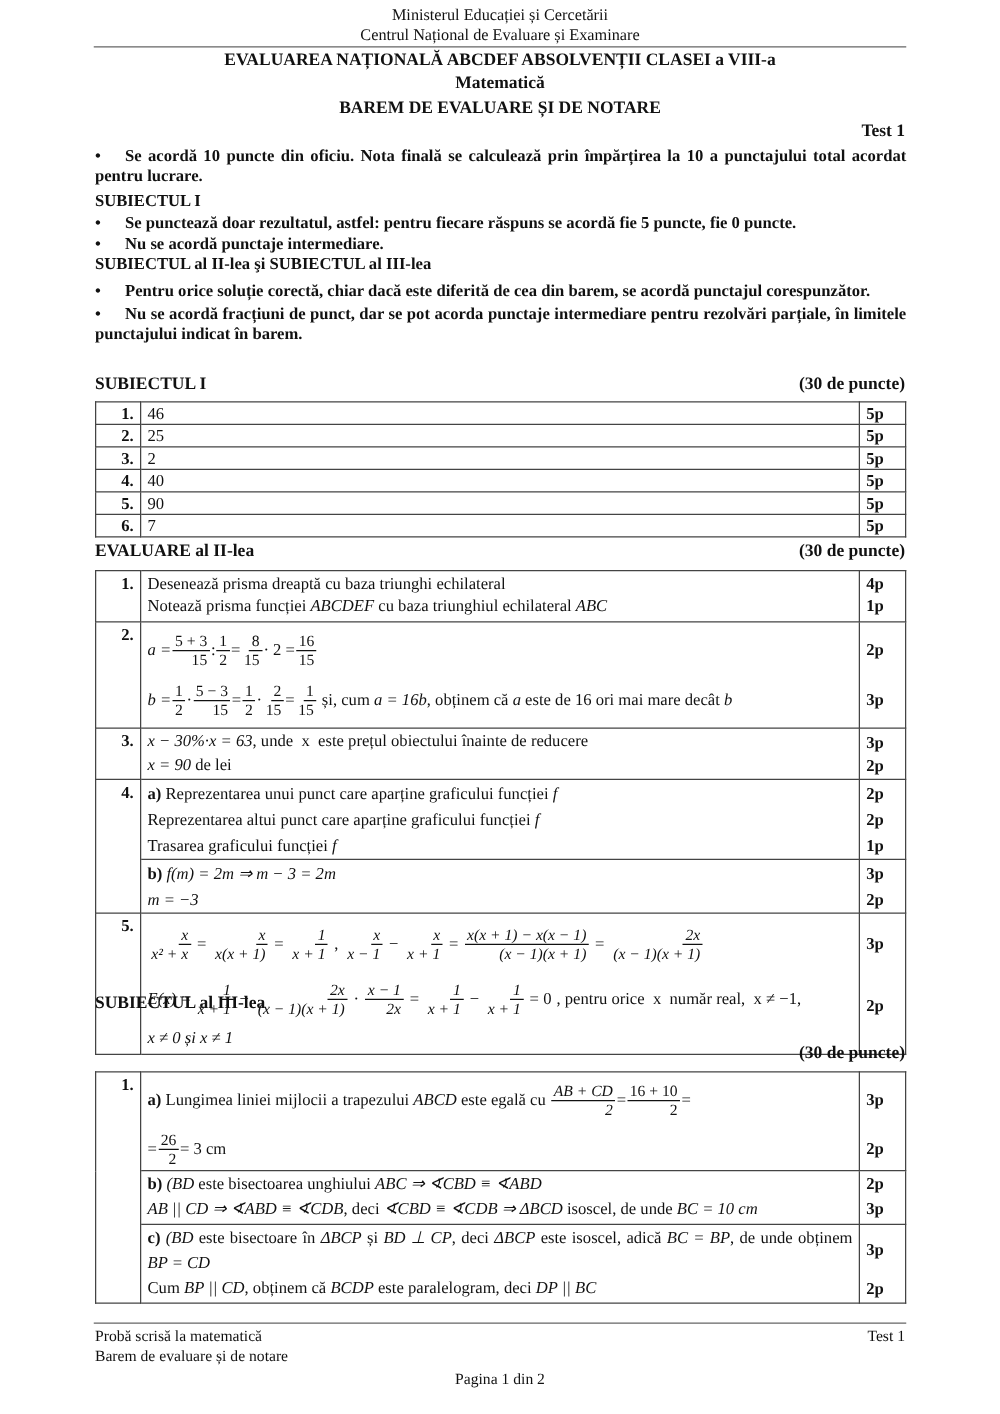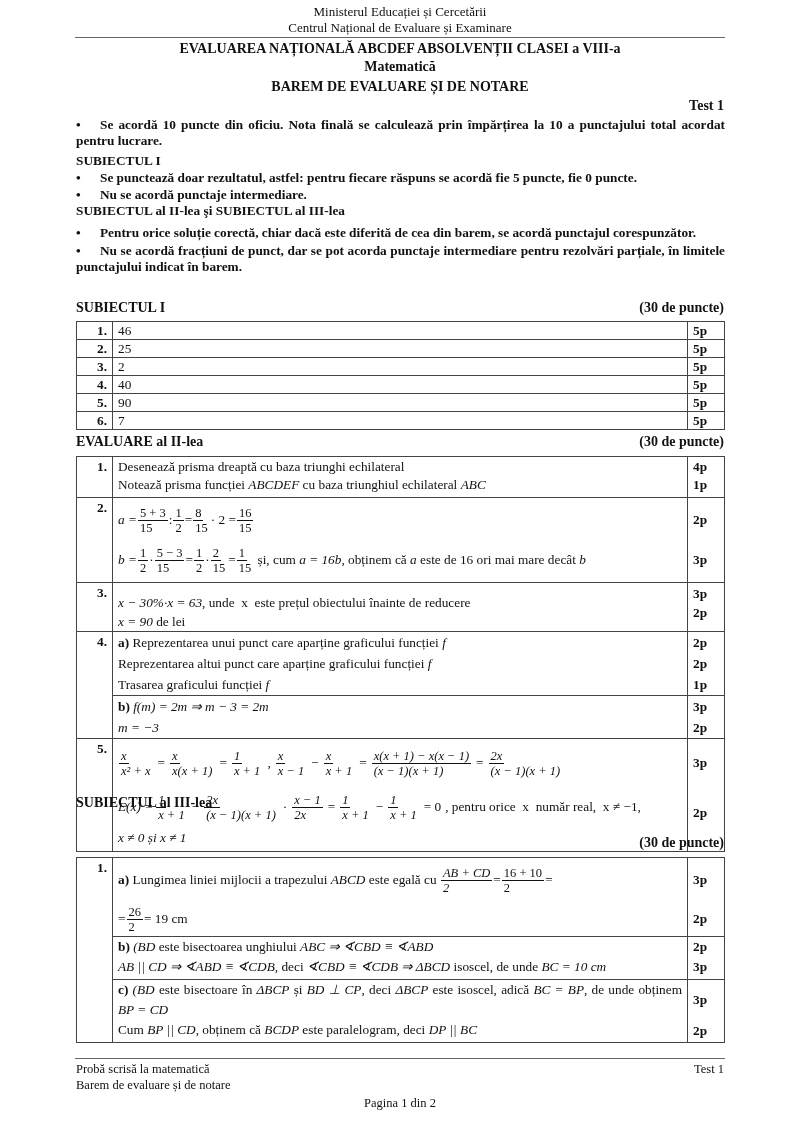--- a/index.html
+++ b/index.html
@@ -14,21 +14,21 @@
   .rbold { right:76px; font-weight:bold; font-size:14px; }
   .para { left:76px; width:649px; font-weight:bold; line-height:16px; font-size:13.3px; text-align:justify; }
   .bullet { display:inline-block; width:24px; }
   .sec { left:76px; font-weight:bold; font-size:14px; }
   .secpts { right:76px; font-weight:bold; font-size:14px; }
   table.t { position:absolute; left:76px; width:649px; border-collapse:collapse; }
   table.t td { border:1px solid #444; padding:0 5px; vertical-align:top; }
   td.num { width:25px; text-align:right; font-weight:bold; padding-right:5px; }
   td.pts { width:26px; text-align:left; font-weight:bold; }
   .row1 td { height:17px; line-height:17px; }
-  .frac { display:inline-flex; flex-direction:column; align-items:flex-start; vertical-align:middle; font-size:12.5px; line-height:14px; margin:0 1px; }
+  .frac { display:inline-flex; flex-direction:column; align-items:flex-end; vertical-align:middle; font-size:12.5px; line-height:14px; margin:0 1px; }
   .frac .n { border-bottom:1px solid #111; padding:0 2px; }
   .frac .d { padding:0 2px; }
   .m { font-style:italic; }
   .foot { font-size:12.5px; }
 </style>
 </head>
 <body>
 
 <div class="abs center hdr1">Ministerul Educației și Cercetării</div>
 <div class="abs center hdr2">Centrul Național de Evaluare și Examinare</div>
@@ -172,21 +172,21 @@
       </div>
     </td>
     <td class="pts" style="padding-top:2px">
       <div style="height:40px;line-height:40px">2p</div>
       <div style="height:40px;line-height:40px">3p</div>
     </td>
   </tr>
 
   <tr>
     <td class="num" style="height:38px;padding-top:2px">3.</td>
-    <td style="line-height:19px;padding-top:10px">
+    <td style="line-height:19px;padding-top:0">
       <div><span class="m">x − 30%·x = 63</span><span style="white-space:pre">, unde  x  este prețul obiectului înainte de reducere</span></div>
       <div><span class="m">x = 90</span><span> de lei</span></div>
     </td>
     <td class="pts" style="line-height:19px;padding-top:1px">
       <div>3p</div>
       <div>2p</div>
     </td>
   </tr>
 
   <tr>
@@ -315,21 +315,21 @@
               <span class="d">2</span>
             </span>
         <span>=</span>
       </div>
       <div style="height:34px;display:flex;align-items:center">
         <span>=</span>
         <span class="frac">
               <span class="n">26</span>
               <span class="d">2</span>
             </span>
-        <span>= 19 cm</span>
+        <span>= 3 cm</span>
       </div>
     </td>
     <td class="pts">
       <div style="height:44px;line-height:44px">3p</div>
       <div style="height:34px;line-height:34px">2p</div>
     </td>
   </tr>
   <tr>
     <td style="line-height:20px;height:42px">
       <div><b>b)</b><span class="m" style="white-space:pre"> (BD</span><span style="white-space:pre"> este bisectoarea unghiului </span><span class="m">ABC ⇒ ∢CBD ≡ ∢ABD</span></div>

